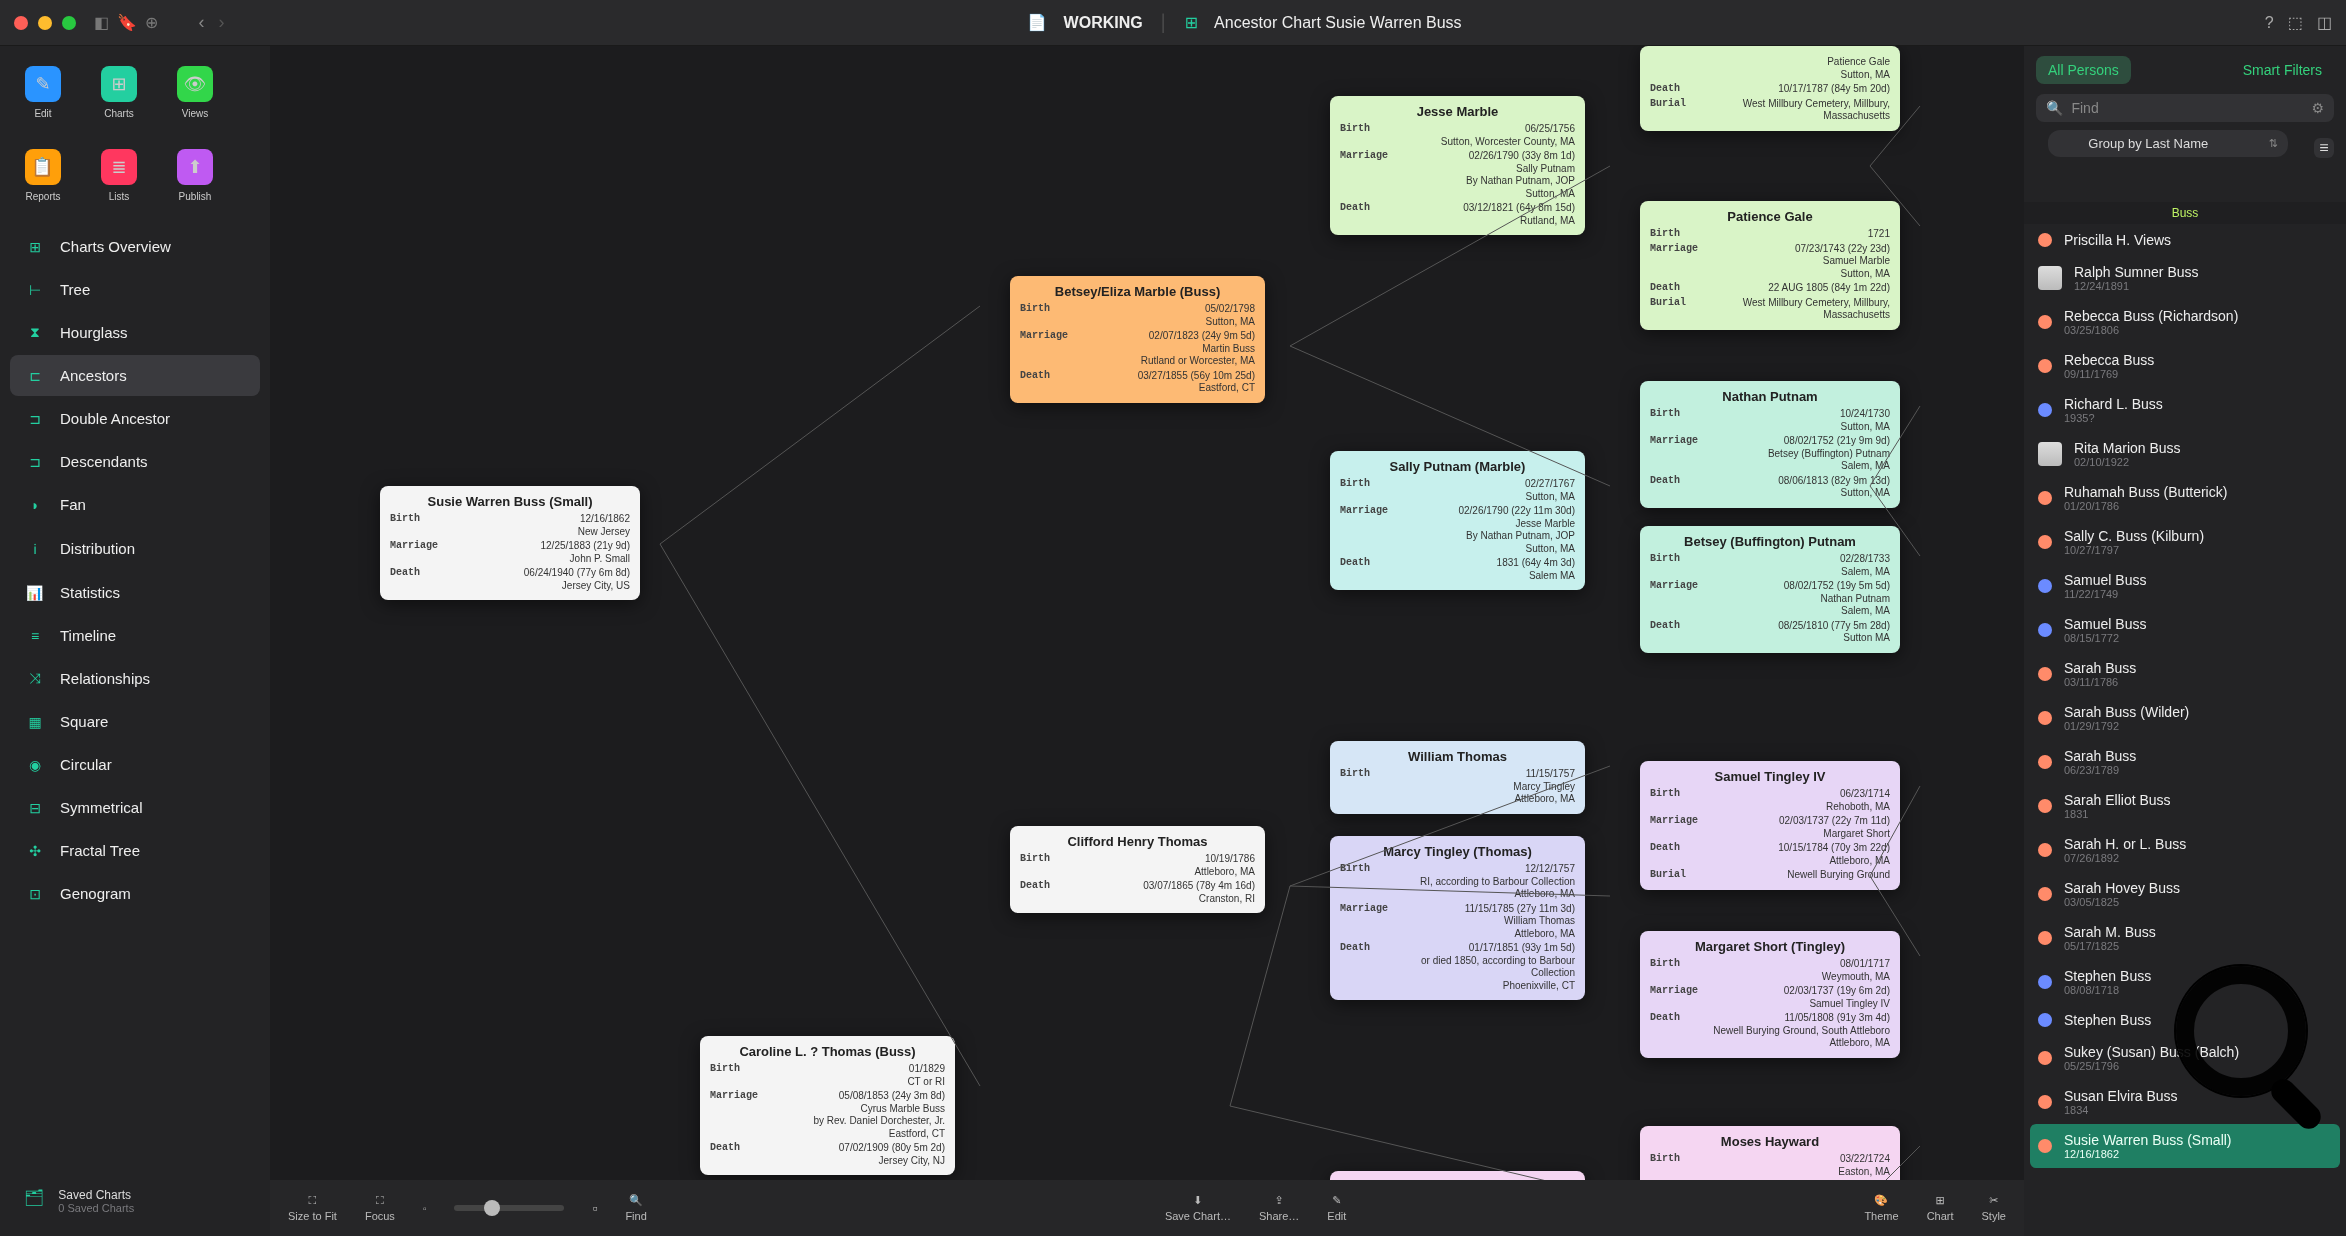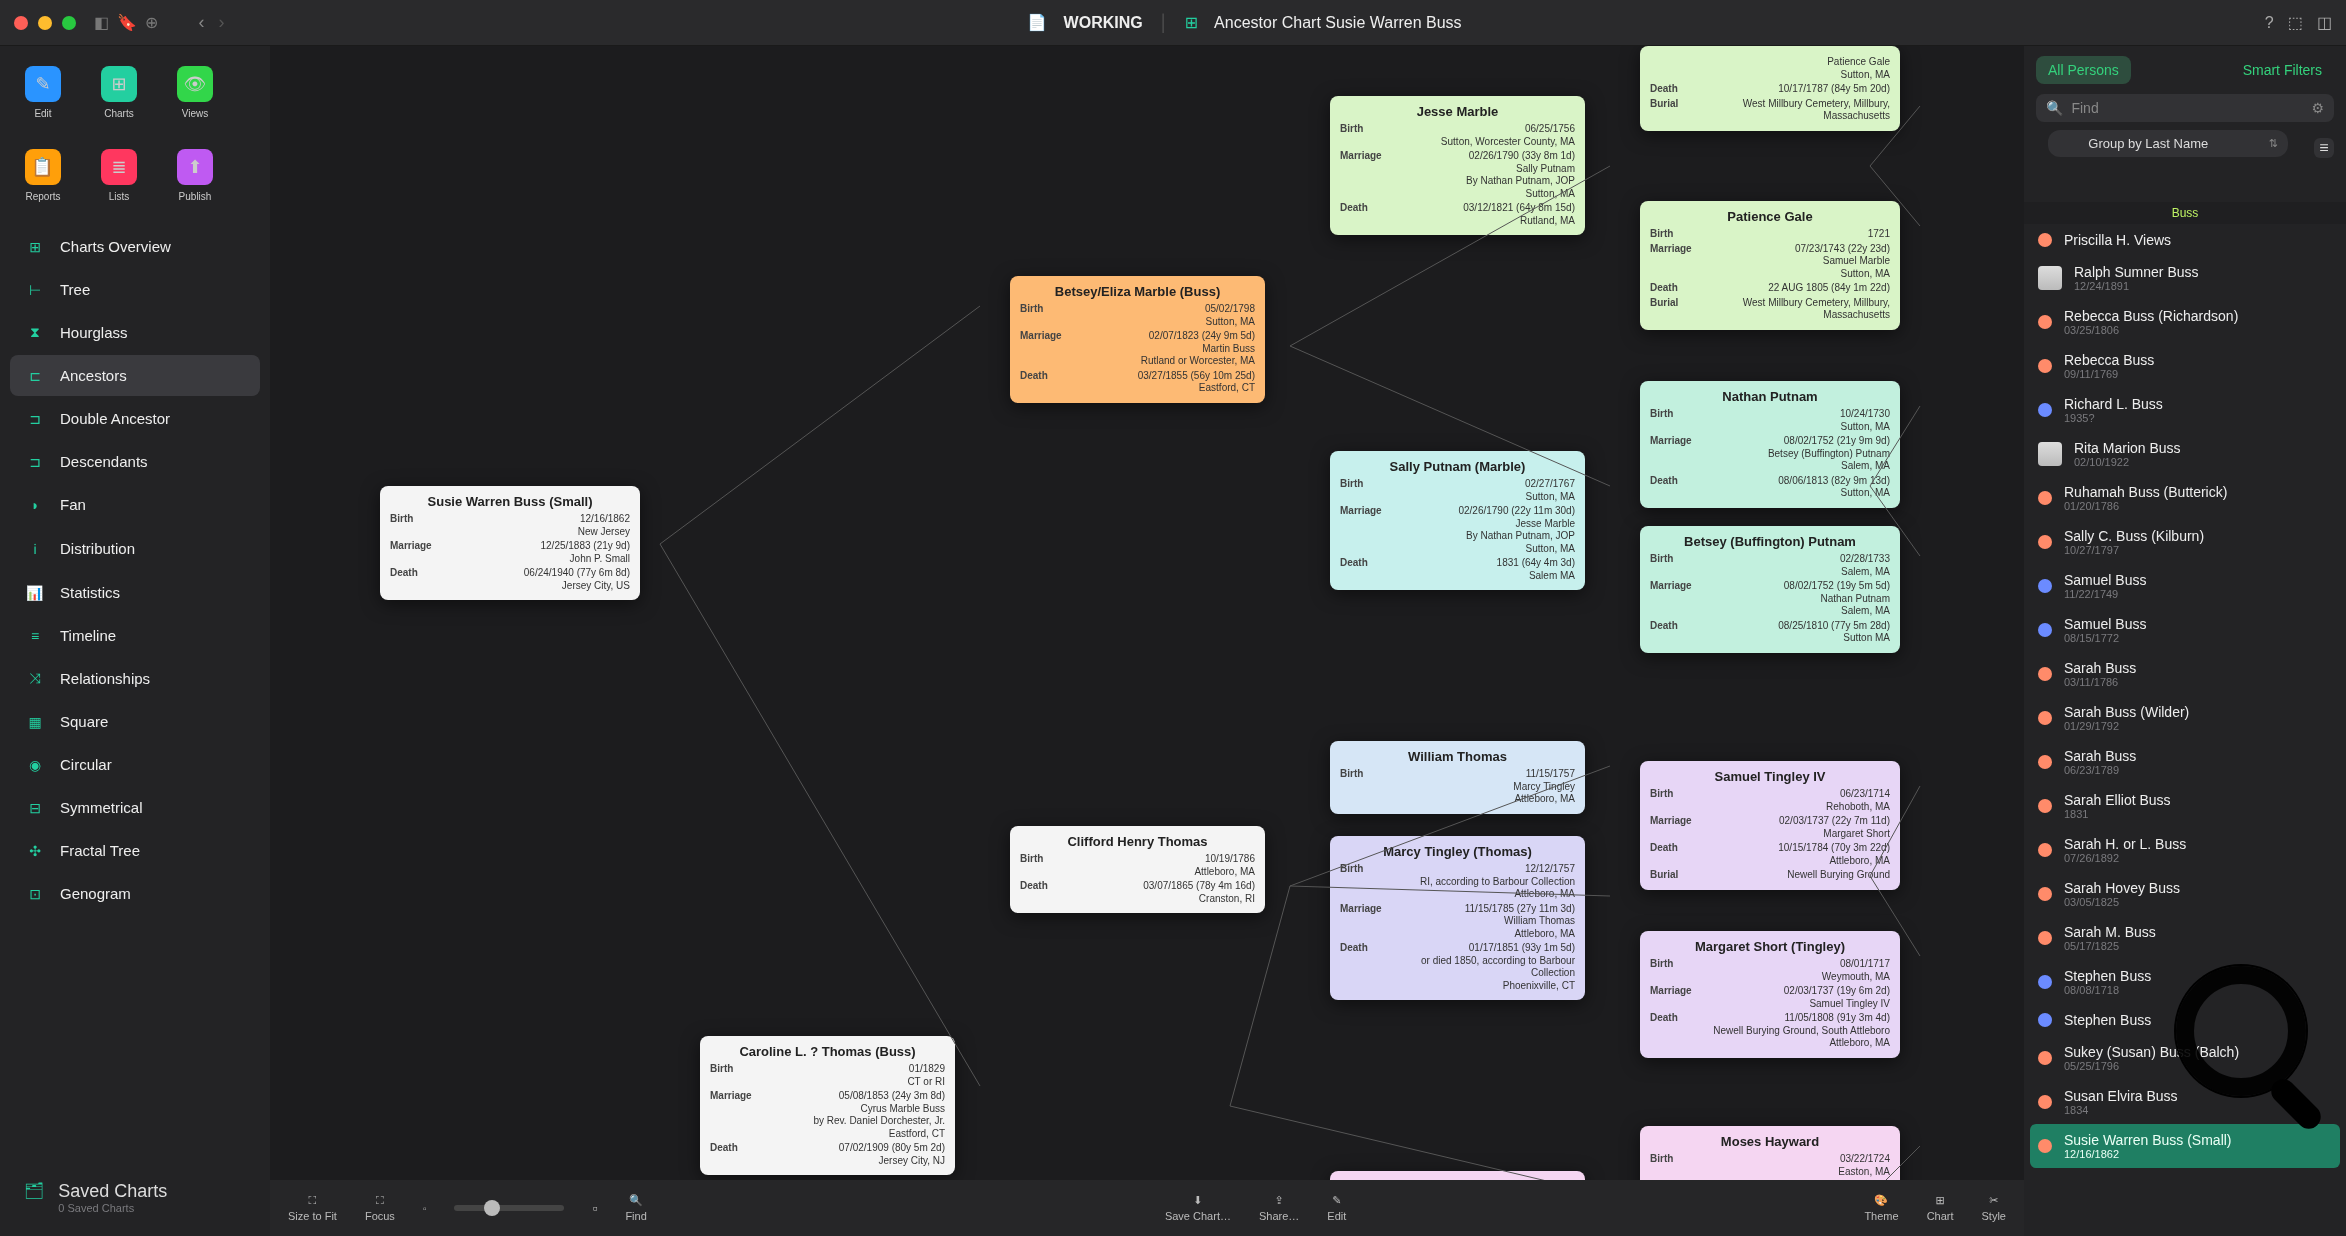--- a/index.html
+++ b/index.html
@@ -33,21 +33,21 @@
   .nav-item.selected { background:#3a3a3e; }
   .nav-item .nico { width:22px; text-align:center; color:#23cfa0; font-size:14px; }
   .saved { margin-top:10px; padding:10px 14px; display:flex; gap:14px; align-items:flex-start; }
   .saved-sub { font-size:11px; color:#7a7a7e; }
 
   
   .canvas { position:absolute; inset:0 0 56px 0; }
   .card { position:absolute; border-radius:8px; padding:8px 10px; width:255px; box-shadow:0 4px 18px rgba(0,0,0,.5); font-size:10px; color:#333; }
   .card h4 { text-align:center; font-size:13px; font-weight:600; margin-bottom:4px; color:#222; }
   .row { display:flex; justify-content:space-between; gap:8px; margin-top:2px; line-height:1.25; }
-  .row .lbl { font-weight:600; color:#444; font-size:10px; }
+  .row .lbl { font-weight:600; color:#444; font-size:10px;font-family:Liberation Mono, monospace; }
   .row .val { text-align:right; color:#333; font-size:10px; }
   .card.lg { width:260px; }
   .card.white { background:#f4f4f4; }
   .card.mint  { background:#fdba74; }
   .card.lime  { background:#d9f4c7; }
   .card.lav   { background:#d9d6f6; }
   .card.lilac { background:#e7d6f6; }
   .card.pinkc { background:#f5d6f2; }
   .card.sky   { background:#d6e6f6; }
   .card.cyan  { background:#c7f0ed; }
@@ -209,21 +209,21 @@
           <span>Fractal Tree</span>
         </div>
       <div class="nav-item">
           <span class="nico">⊡</span>
           <span>Genogram</span>
         </div>
     </div>
     <div class="saved">
       <span class="nico" style="color:#23cfa0">🗂</span>
       <div>
-        <div style="font-size:18px">Saved Charts</div>
+        <div style="font-size:12px">Saved Charts</div>
         <div class="saved-sub">0 Saved Charts</div>
       </div>
     </div>
   </div>
 
   <div class="canvas-wrap">
     <div class="canvas" id="canvas">
         <div class="card white lg" style="left: 110px; top: 440px;">
           <h4>Susie Warren Buss (Small)</h4>
           <div class="row">

